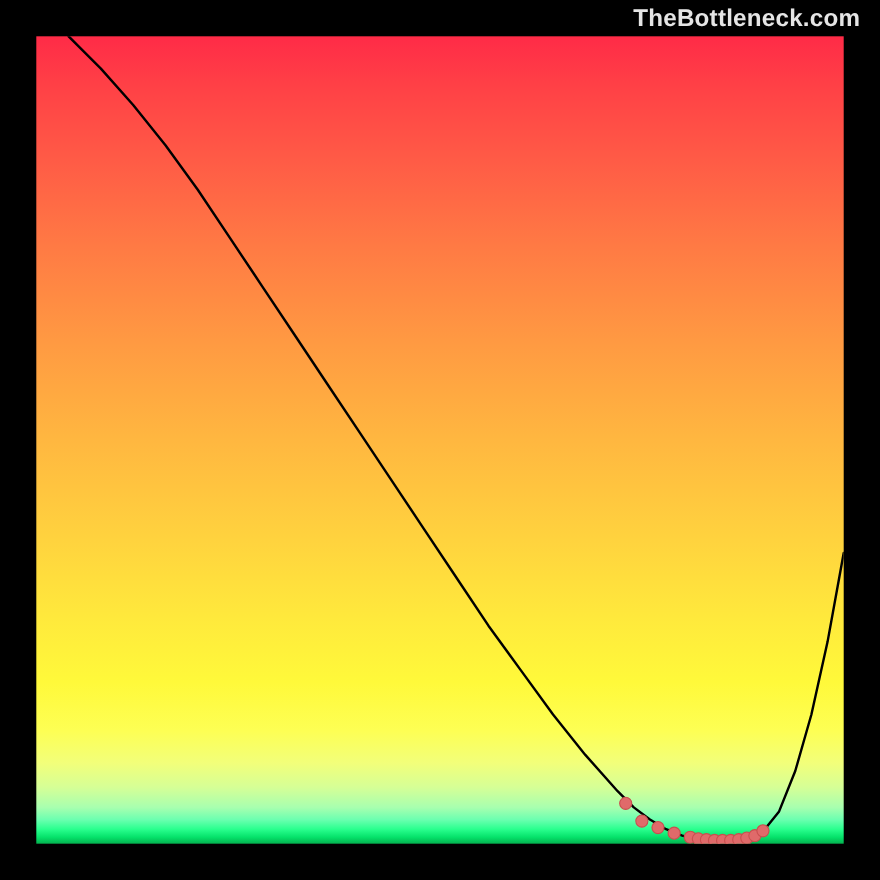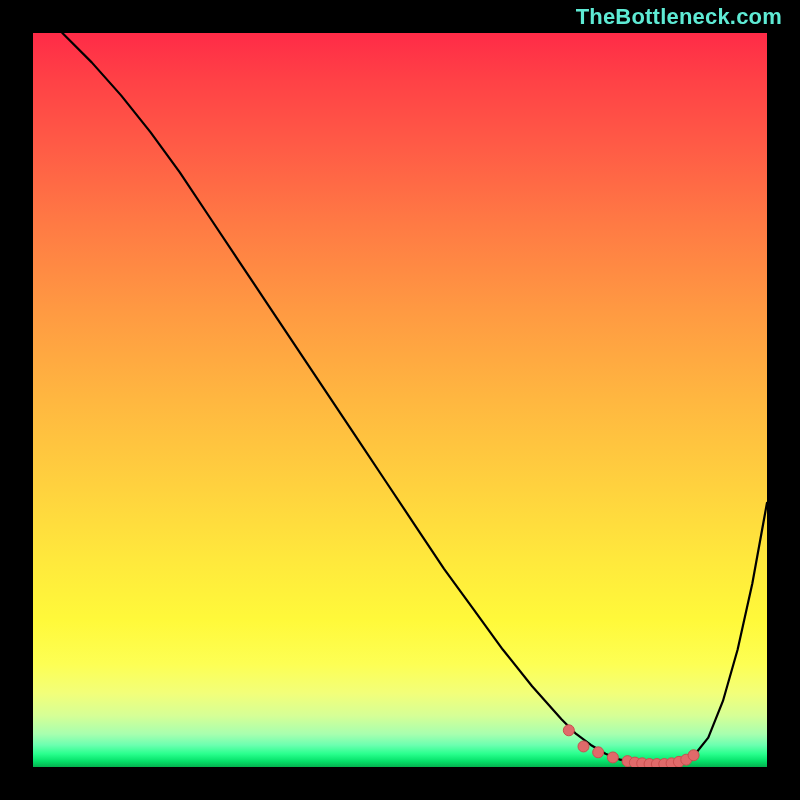--- a/index.html
+++ b/index.html
@@ -16,21 +16,21 @@
     width: 800px;
     height: 800px;
     background: #000000;
   }
   .watermark {
     position: absolute;
     top: 4px;
     right: 18px;
     font-size: 22px;
     font-weight: 600;
-    color: #5eead4;
+    color: #e5e5e5;
     letter-spacing: 0.2px;
     user-select: none;
   }
   .plot {
     position: absolute;
     left: 33px;
     top: 33px;
     width: 734px;
     height: 734px;
     

